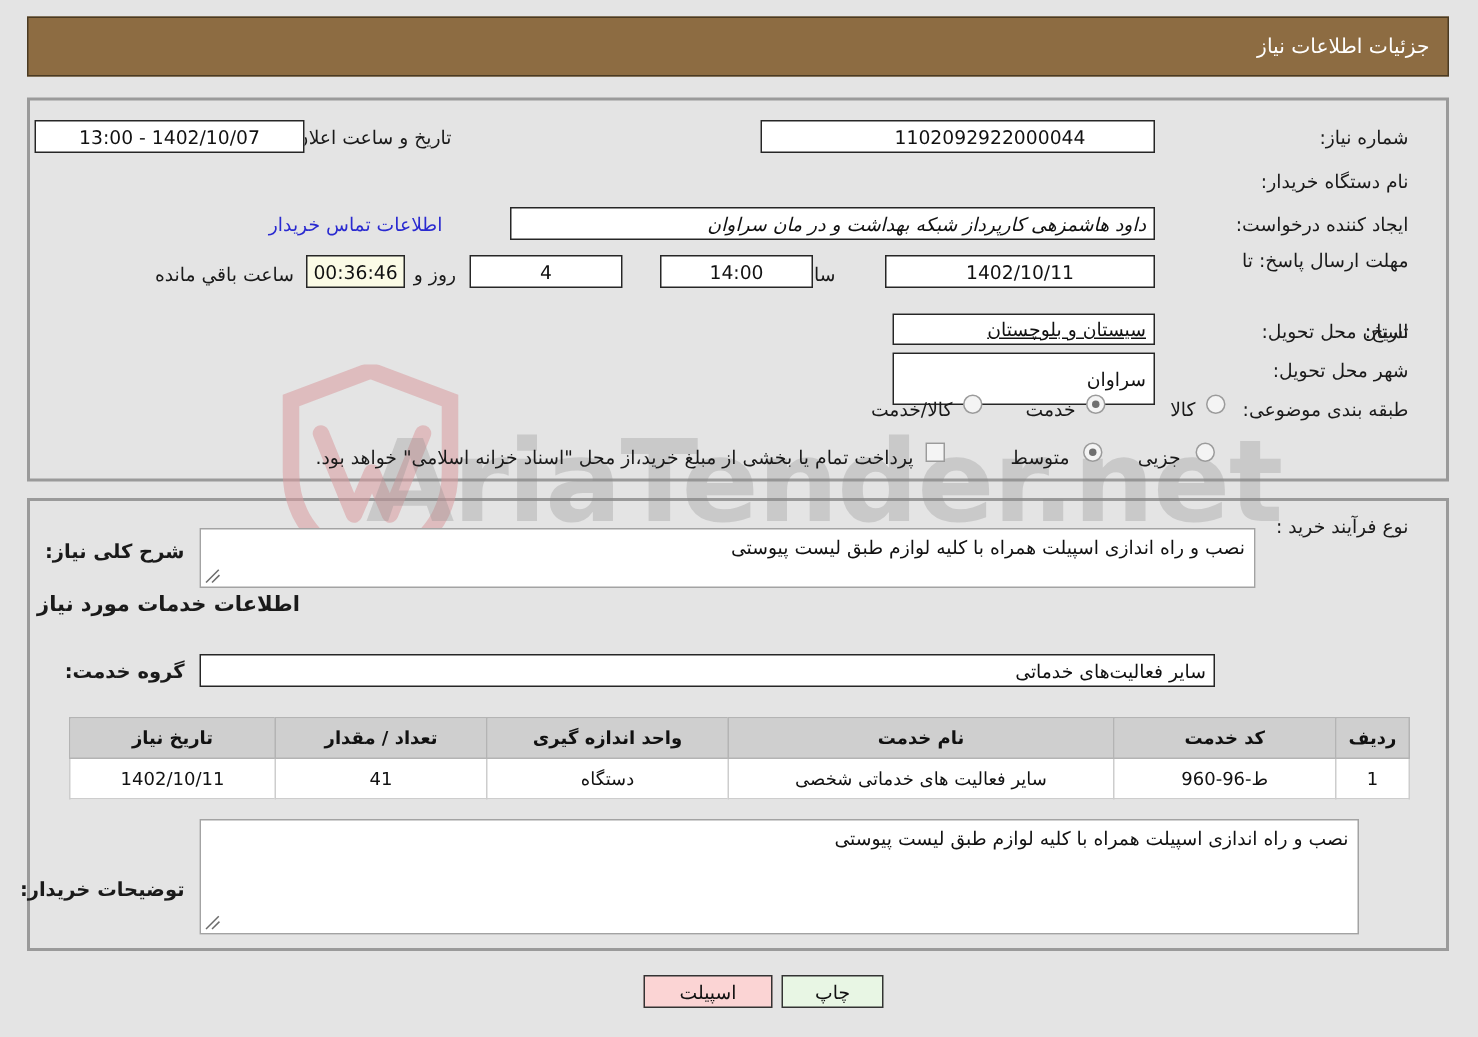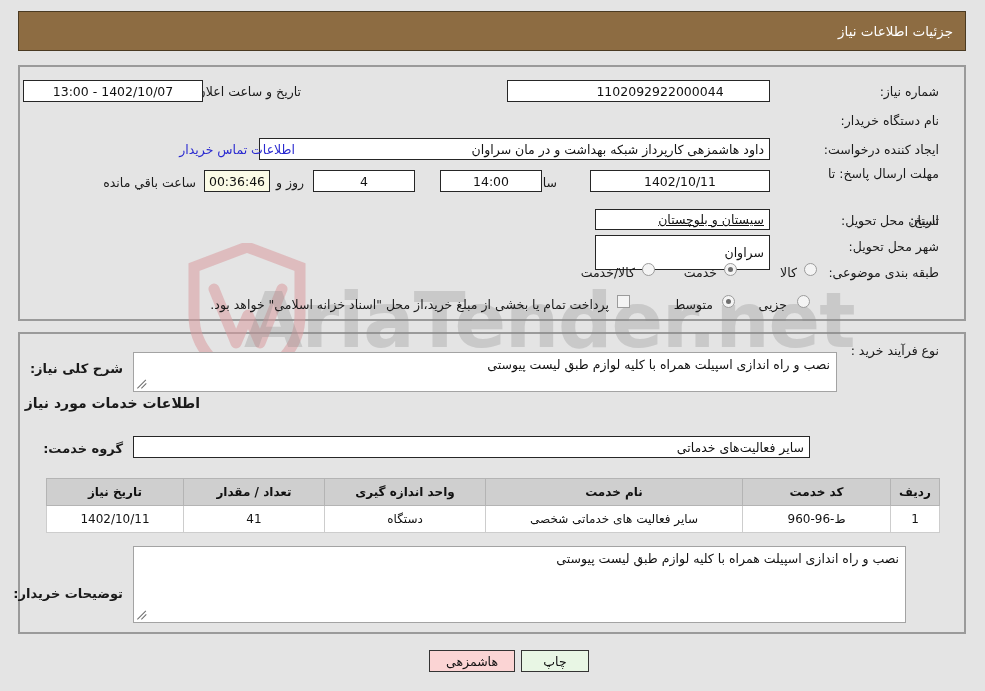--- a/index.html
+++ b/index.html
@@ -232,21 +232,21 @@
 
   <div class="lbl" style="right:46px; top:84px;">شماره نیاز:</div>
   <div class="fld ltr" style="right:215px; top:80px; width:263px; height:22px;padding-left:48px;">1102092922000044</div>
 
   <div class="lbl" style="right:684px; top:84px;">تاریخ و ساعت اعلان عمومی:</div>
   <div class="fld ltr" style="right:782px; top:80px; width:180px; height:22px;">13:00 - 1402/10/07</div>
 
   <div class="lbl" style="right:46px; top:113px;">نام دستگاه خریدار:</div>
 
   <div class="lbl" style="right:46px; top:142px;">ایجاد کننده درخواست:</div>
-  <div class="fld right" style="right:215px; top:138px; width:511px; height:22px;">داود هاشمزهی  کارپرداز شبکه بهداشت و در مان سراوان</div>
+  <div class="fld right" style="right:215px; top:138px; width:430px; height:22px;font-style:italic;">داود هاشمزهی  کارپرداز شبکه بهداشت و در مان سراوان</div>
   <div class="lbl link" style="right:690px; top:142px;">اطلاعات تماس خریدار</div>
 
   <div class="lbl" style="right:46px; top:166px;">مهلت ارسال پاسخ: تا</div>
   <div class="lbl" style="right:46px; top:185px;margin-top:28px;">تاریخ:</div>
 
   <div class="fld ltr" style="right:215px; top:170px; width:180px; height:22px;">1402/10/11</div>
   <div class="lbl" style="right:428px; top:175px;">ساعت</div>
   <div class="fld ltr" style="right:443px; top:170px; width:102px; height:22px;">14:00</div>
   <div class="fld ltr" style="right:570px; top:170px; width:102px; height:22px;">4</div>
   <div class="lbl" style="right:681px; top:175px;">روز و</div>
@@ -316,16 +316,16 @@
 
   <div class="lbl bold" style="right:862px; top:586px; font-size:13px;">توضیحات خریدار:</div>
   <div class="ta" style="right:79px; top:546px; width:773px; height:77px;">
     <span>نصب و راه اندازی اسپیلت همراه با کلیه لوازم طبق لیست پیوستی</span>
     <span class="resize">
       <i style="width:12px; transform:rotate(-45deg); left:0; top:9px;"></i>
       <i style="width:7px; transform:rotate(-45deg); left:4px; top:9px;"></i>
     </span>
   </div>
 
-  <div class="btn" id="btn-back">هاشمزهی</div>
+  <div class="btn" id="btn-back">اسپیلت</div>
   <div class="btn" id="btn-print">چاپ</div>
 
 </div>
 
 </body></html>

